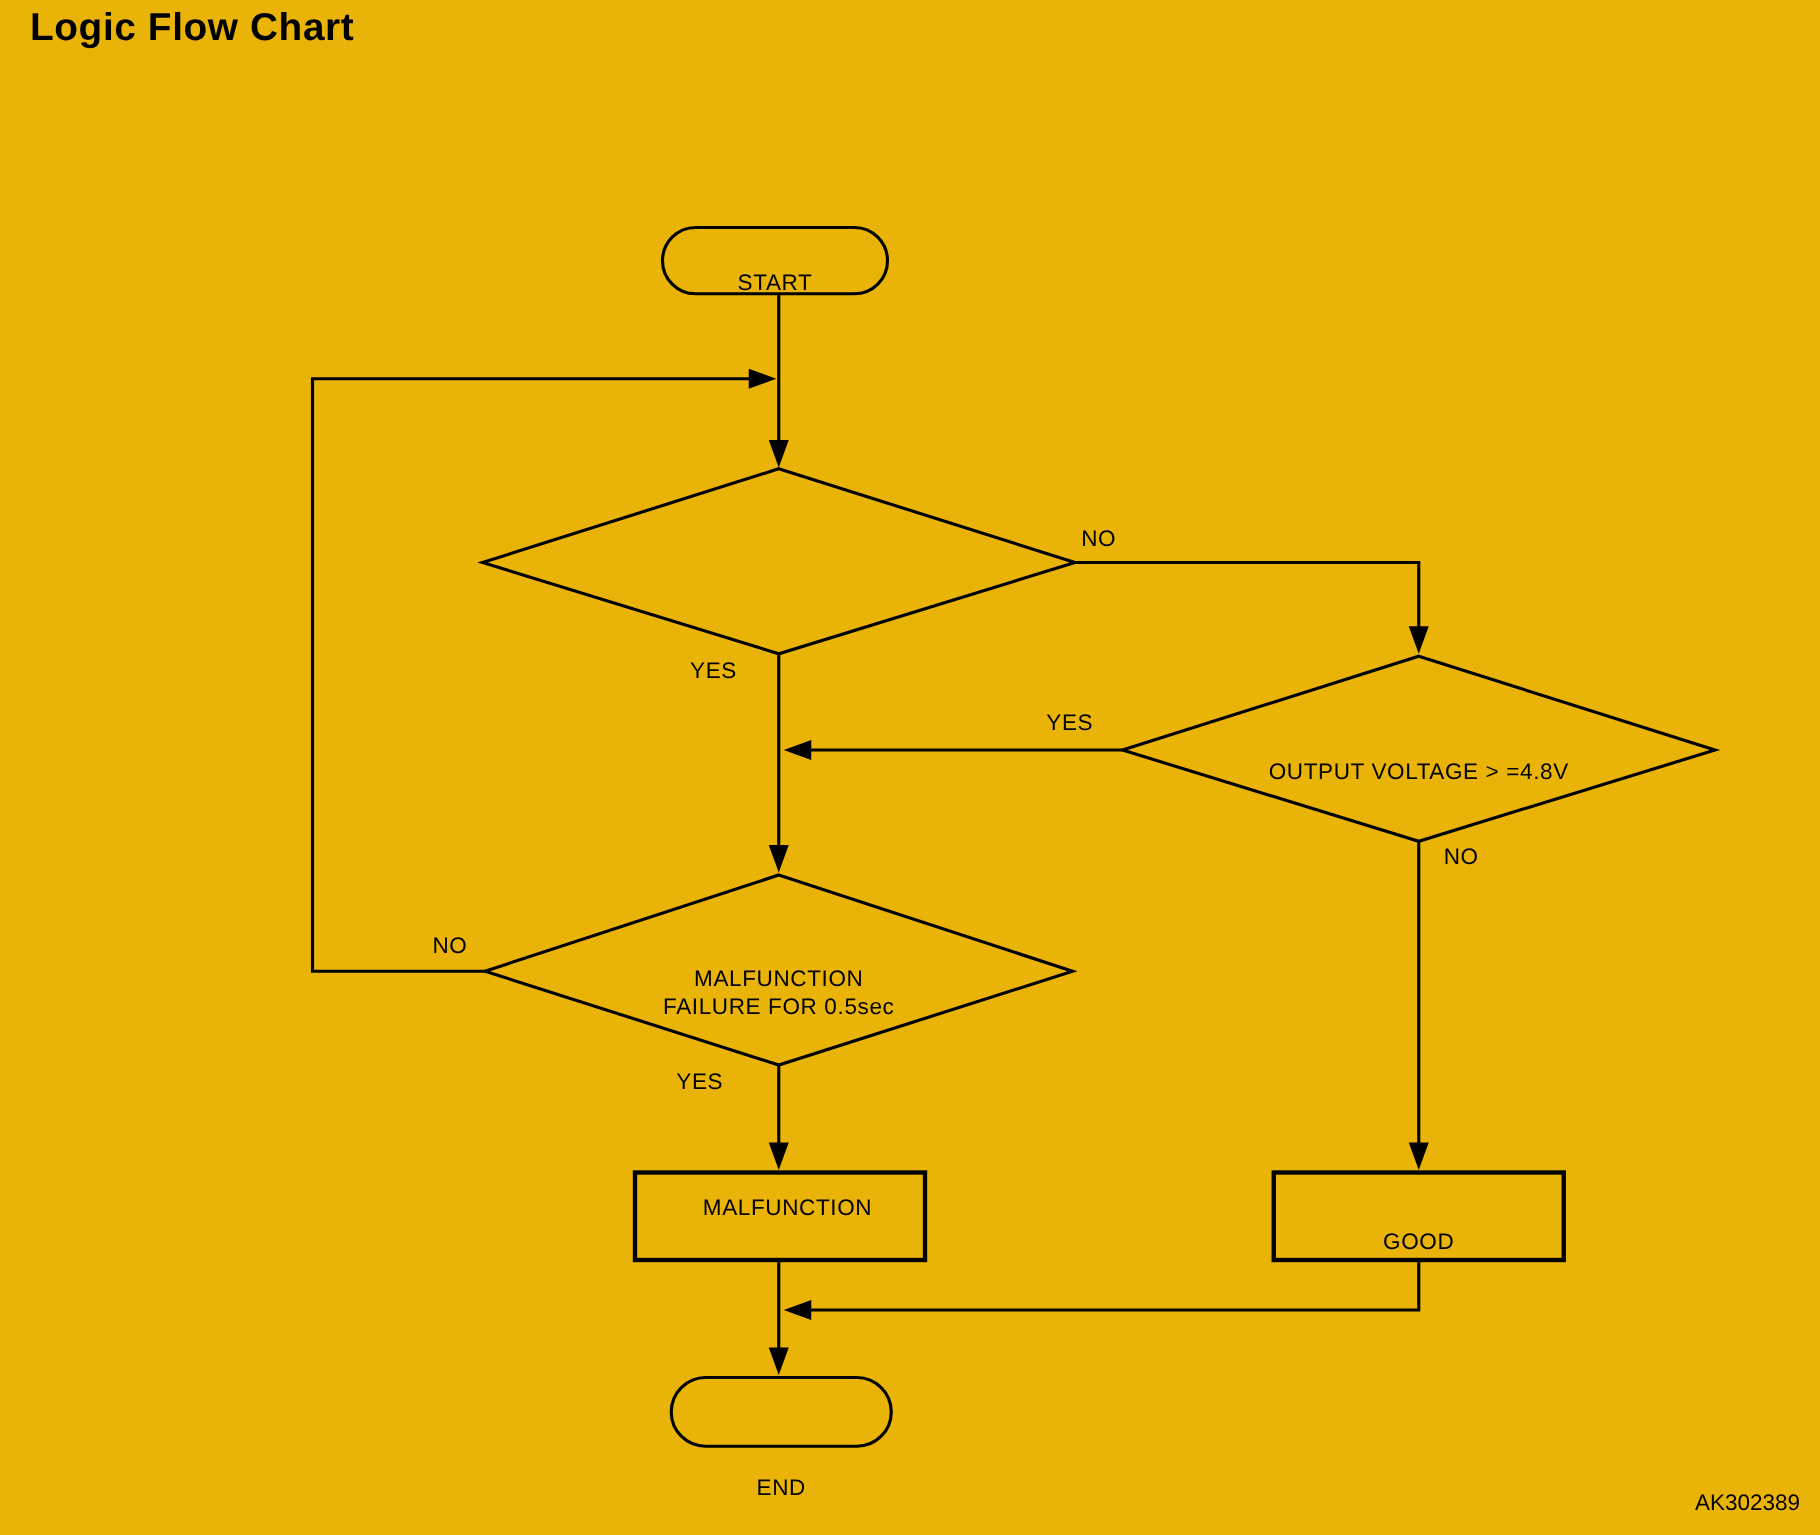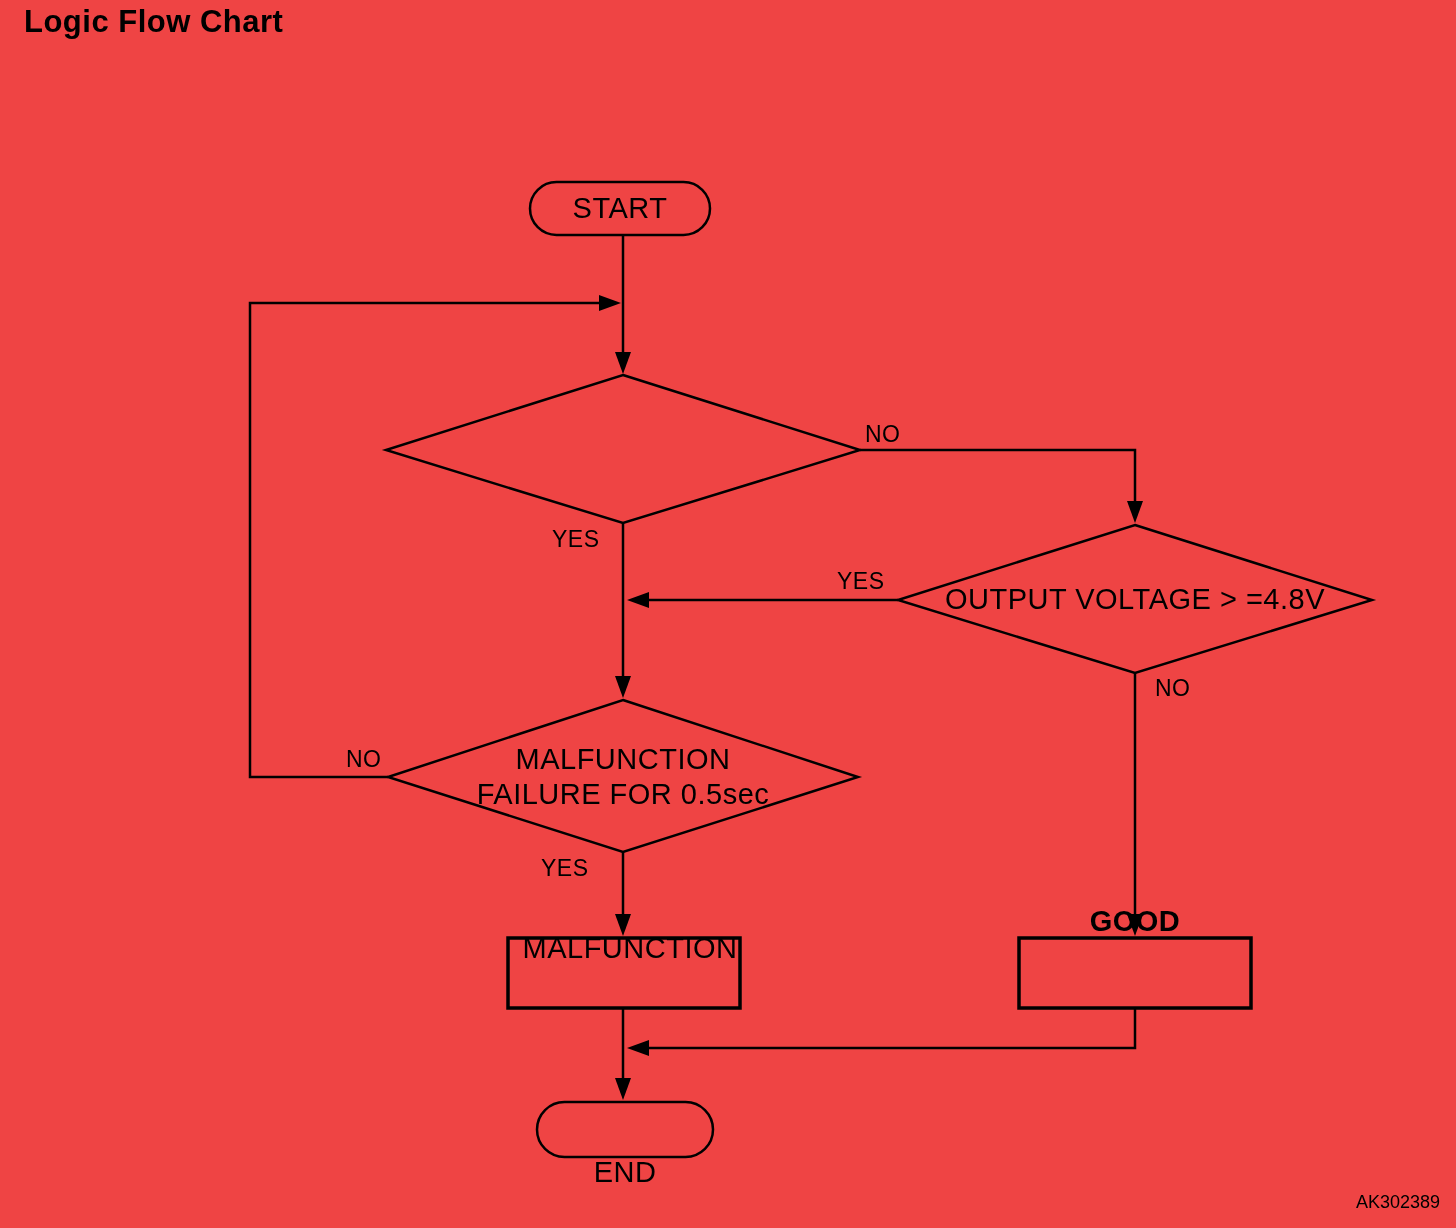--- a/index.html
+++ b/index.html
@@ -4,21 +4,21 @@
 <style>
   html, body {
     margin: 0;
     padding: 0;
     background: #ffffff;
   }
   #stage {
     position: relative;
     width: 1456px;
     height: 1228px;
-    background: #ef4444;
+    background: #eab308;
     font-family: "Liberation Sans", sans-serif;
     color: #000000;
     overflow: hidden;
   }
   #diagram-svg {
     position: absolute;
     left: 0;
     top: 0;
   }
   .page-title {
@@ -38,28 +38,29 @@
     font-weight: normal;
     white-space: nowrap;
   }
   .node-label {
     position: absolute;
     display: flex;
     flex-direction: column;
     align-items: center;
     justify-content: center;
     text-align: center;
-    font-size: 29px;
+    font-size: 18px;
     line-height: 1.22;
     letter-spacing: 0.5px;
     white-space: nowrap;
+    margin-top: 18px;
   }
   .edge-label {
     position: absolute;
-    font-size: 23px;
+    font-size: 18px;
     letter-spacing: 0.5px;
     white-space: nowrap;
   }
 </style>
 </head>
 <body>
 
 <div id="stage">
 
   <svg id="diagram-svg" width="1456" height="1228" viewBox="0 0 1456 1228">
@@ -122,21 +123,21 @@
     <span>OUTPUT VOLTAGE &gt; =4.8V</span>
   </div>
 
   <div class="node-label" style="left:428px; top:722px; width:390px; height:110px;">
     <span>MALFUNCTION</span>
     <span>FAILURE FOR 0.5sec</span>
   </div>
 
   <div class="node-label" style="left:508px; top:914px; width:244px; height:70px;">MALFUNCTION</div>
 
-  <div class="node-label" style="left:1019px; top:884px; width:232px; height:76px;font-weight:bold;">GOOD</div>
+  <div class="node-label" style="left:1019px; top:938px; width:232px; height:76px;">GOOD</div>
 
   <div class="node-label" style="left:537px; top:1152px; width:176px; height:41px;">END</div>
 
   <div class="edge-label" style="left:865px; top:421px;">NO</div>
   <div class="edge-label" style="left:552px; top:526px;">YES</div>
   <div class="edge-label" style="left:837px; top:568px;">YES</div>
   <div class="edge-label" style="left:1155px; top:675px;">NO</div>
   <div class="edge-label" style="left:346px; top:746px;">NO</div>
   <div class="edge-label" style="left:541px; top:855px;">YES</div>
 

